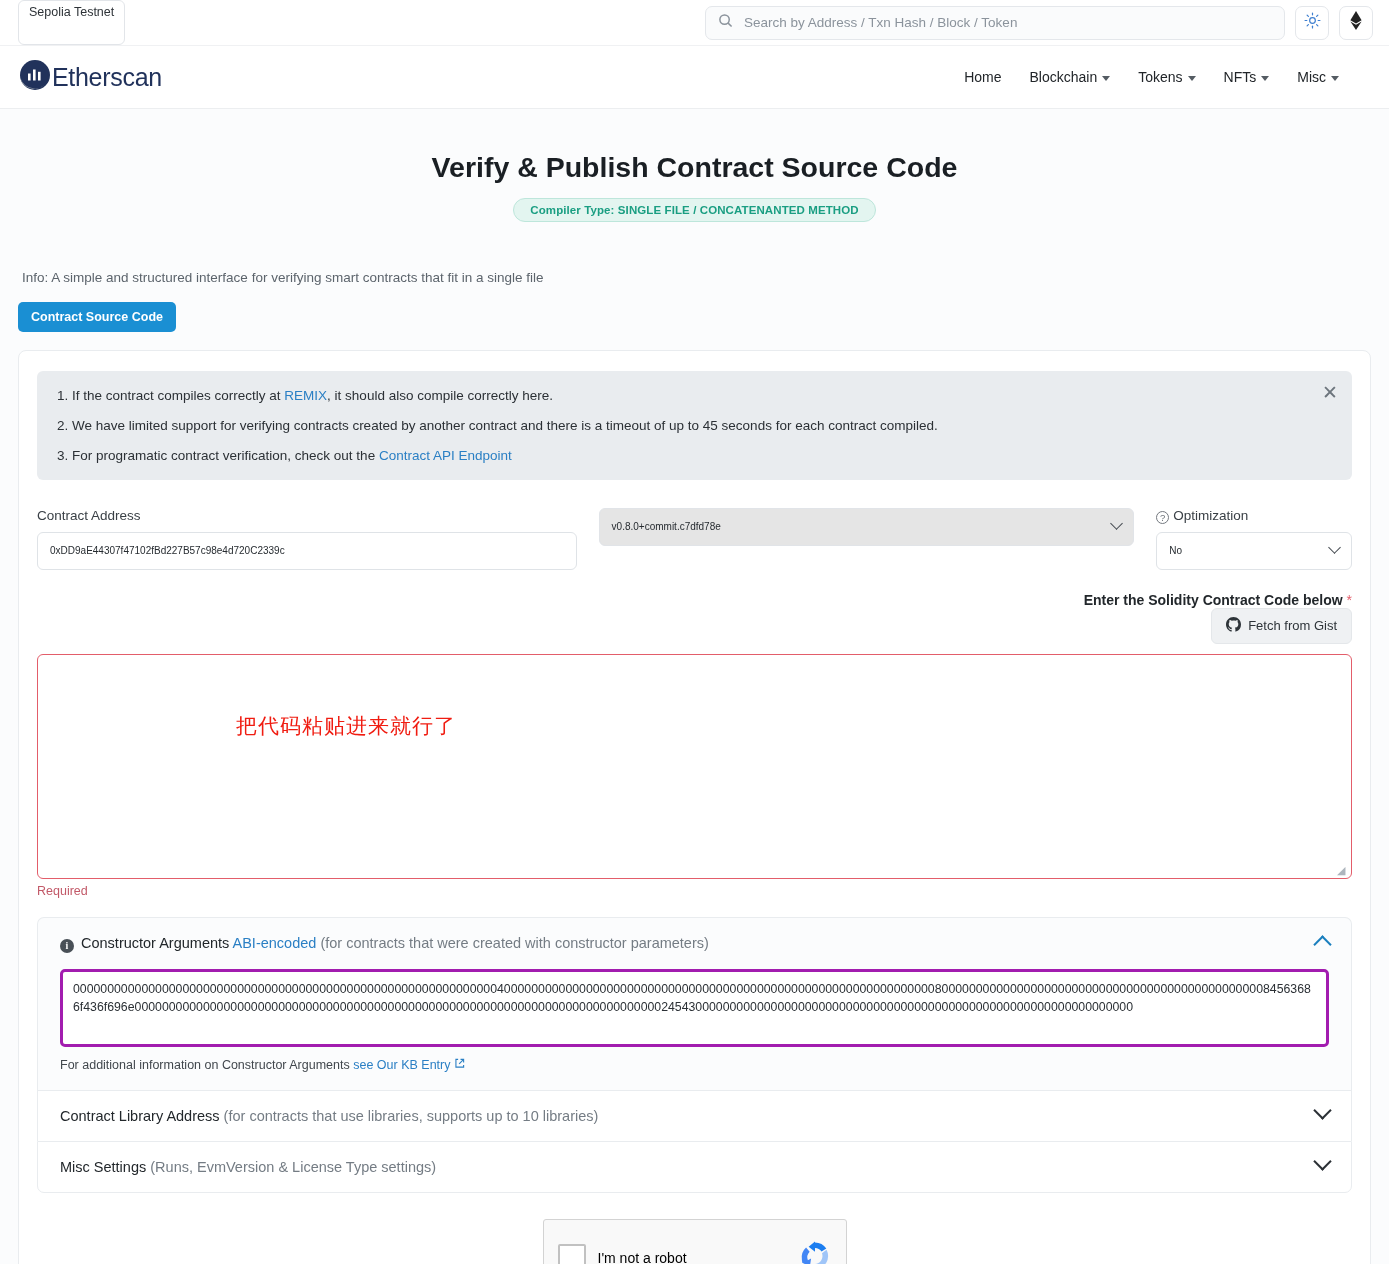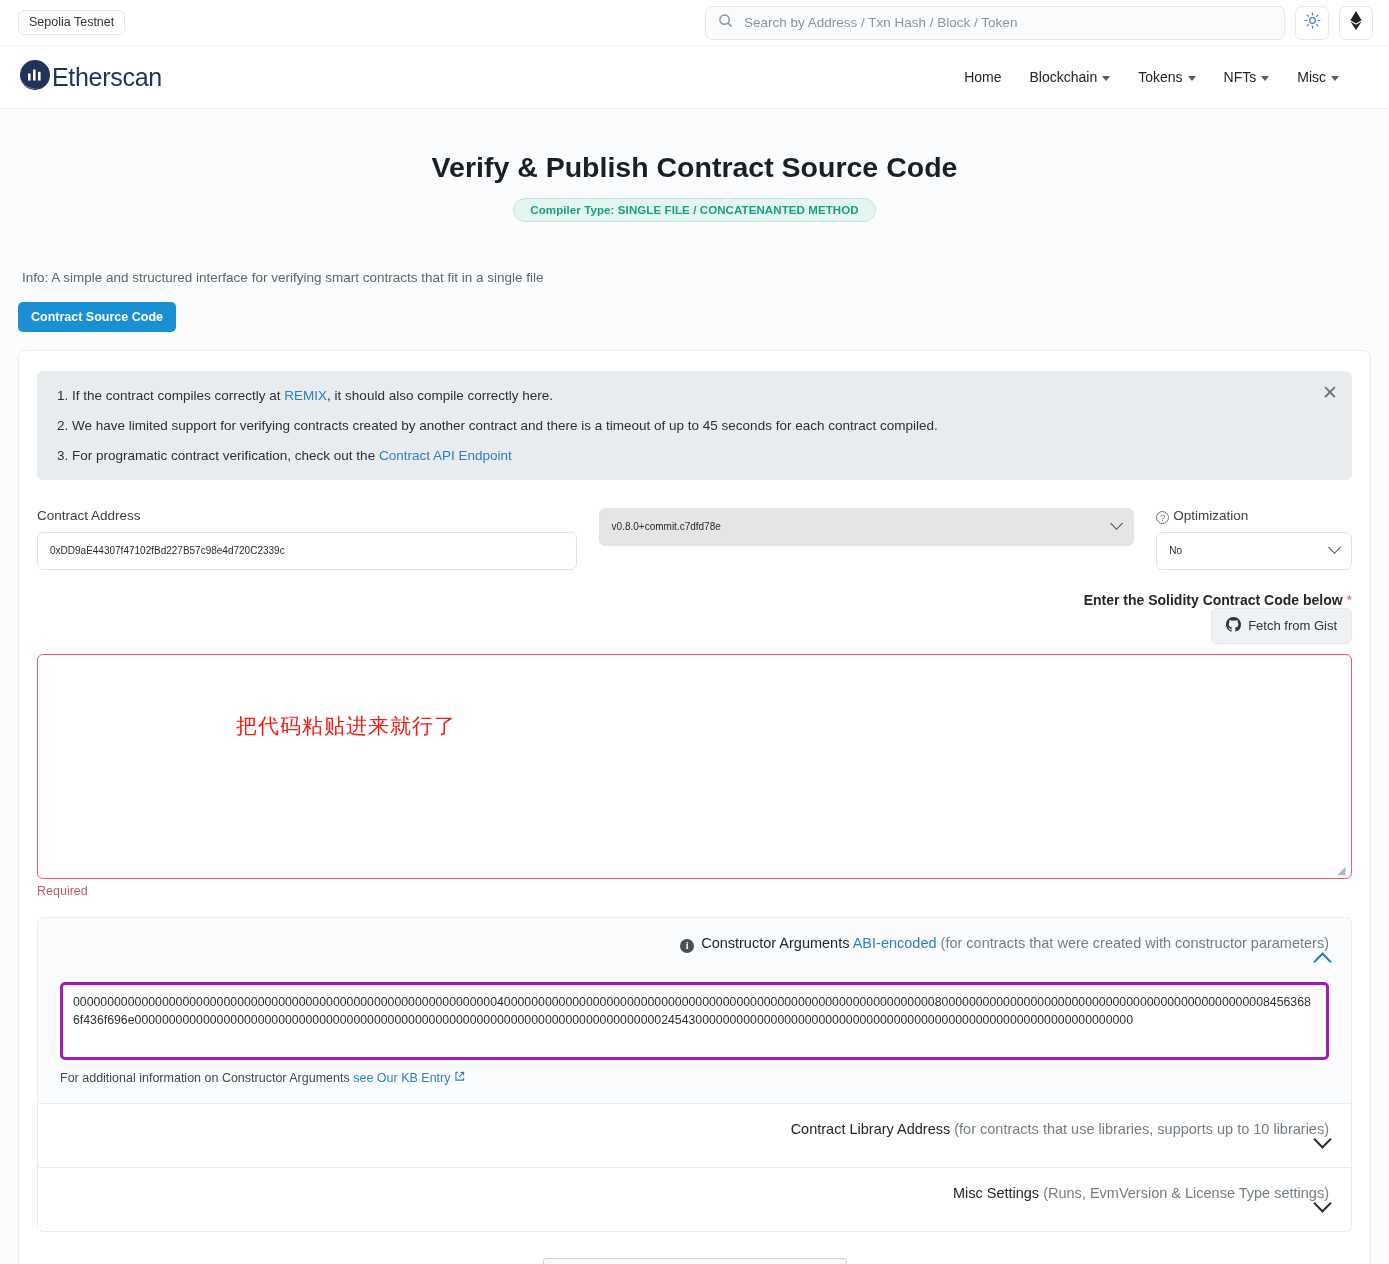--- a/index.html
+++ b/index.html
@@ -10,21 +10,20 @@
     background: #ffffff;
     font-family: "Liberation Sans", sans-serif;
     color: #212529;
     -webkit-font-smoothing: antialiased;
   }
 
   
   .topbar {
     height: 46px;
     display: flex;
-    align-items: center;
     padding: 0 16px 0 18px;
     border-bottom: 1px solid #f0f1f3;
     background: #fff;
   }
   .net-pill {
     font-size: 12.5px;
     color: #2e3338;
     border: 1px solid #e2e5e9;
     border-radius: 6px;
     padding: 5px 10px;
@@ -298,24 +297,23 @@
   .accordion { margin-top: 19px; }
   .acc-item {
     border: 1px solid #e9ecef;
     border-bottom: 0;
     background: #fff;
   }
   .acc-item:first-child { border-radius: 7px 7px 0 0; background: #fbfcfd; }
   .acc-item:last-child { border-bottom: 1px solid #e9ecef; border-radius: 0 0 7px 7px; }
   .acc-head {
     display: flex;
-    align-items: flex-end;
+    align-items: flex-start;
     padding: 17px 22px;
     cursor: pointer;
-    flex-direction: column;
   }
   .acc-title { font-size: 14.5px; color: #22272b; }
   .acc-title .muted { color: #747c84; }
   .acc-title a { color: #2a7fc4; text-decoration: none; }
   .info-dot {
     display: inline-block;
     width: 14px; height: 14px;
     border-radius: 50%;
     background: #495057;
     color: #fff;

